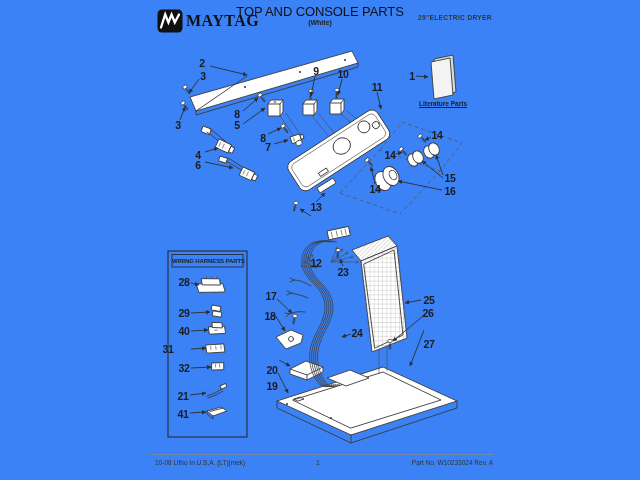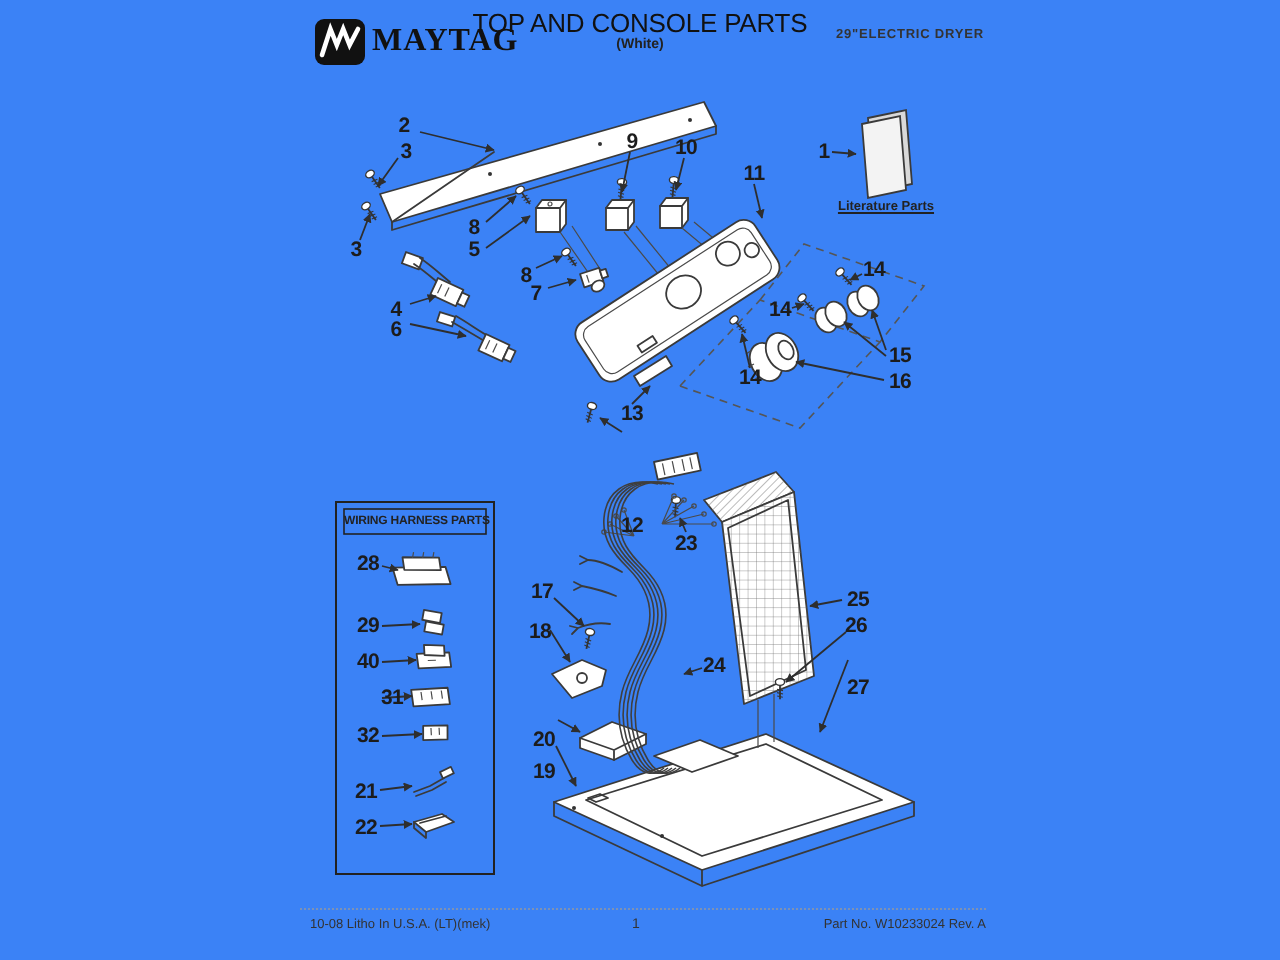--- a/index.html
+++ b/index.html
@@ -363,24 +363,24 @@
       <span class="callout" style="left: 270px; top: 316px;">18</span>
       <span class="callout" style="left: 357px; top: 333px;">24</span>
       <span class="callout" style="left: 429px; top: 300px;">25</span>
       <span class="callout" style="left: 428px; top: 313px;">26</span>
       <span class="callout" style="left: 429px; top: 344px;">27</span>
       <span class="callout" style="left: 272px; top: 358px; margin-top: 28px;">19</span>
       <span class="callout" style="left: 272px; top: 370px;">20</span>
       <span class="callout" style="left: 184px; top: 282px;">28</span>
       <span class="callout" style="left: 184px; top: 313px;">29</span>
       <span class="callout" style="left: 184px; top: 331px;">40</span>
-      <span class="callout" style="left: 196px; top: 349px;">31</span>
+      <span class="callout" style="left: 168px; top: 349px;">31</span>
       <span class="callout" style="left: 184px; top: 368px;">32</span>
       <span class="callout" style="left: 183px; top: 396px;">21</span>
-      <span class="callout" style="left: 183px; top: 414px;">22</span>
+      <span class="callout" style="left: 183px; top: 414px;">41</span>
     </div>
 
   <div class="abs foot-rule"></div>
   <div class="abs foot foot-left">10-08 Litho In U.S.A. (LT)(mek)</div>
   <div class="abs foot foot-center">1</div>
   <div class="abs foot foot-right">Part No. W10233024 Rev. A</div>
 
 </div>
 
 </body></html>

